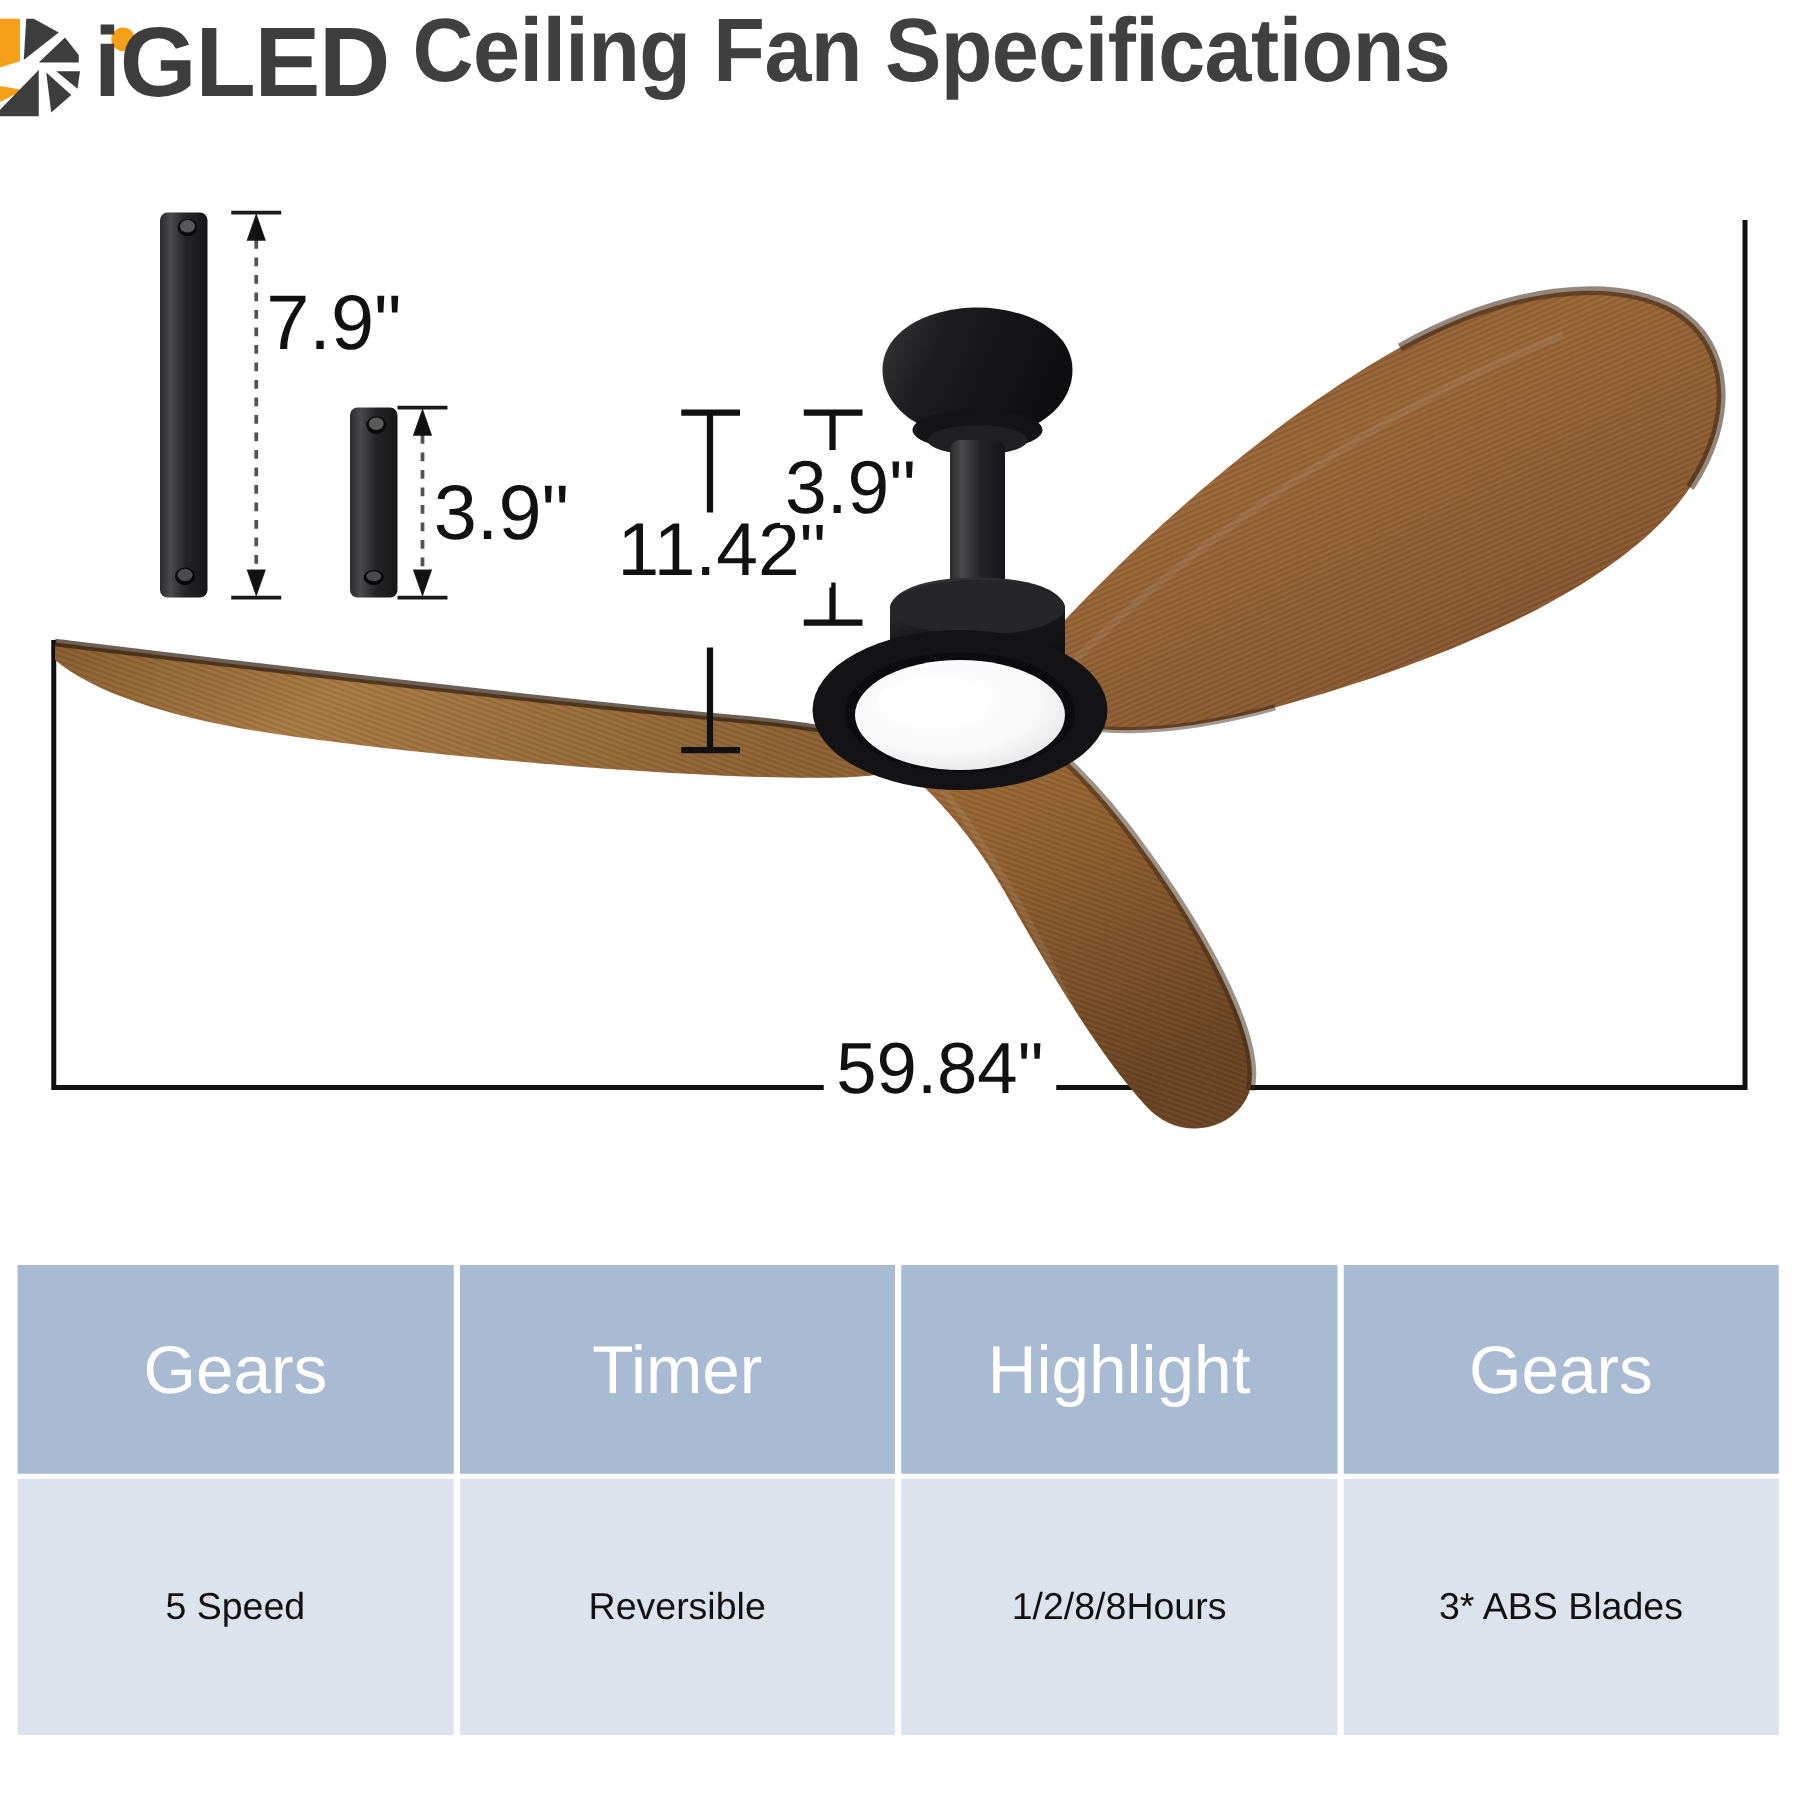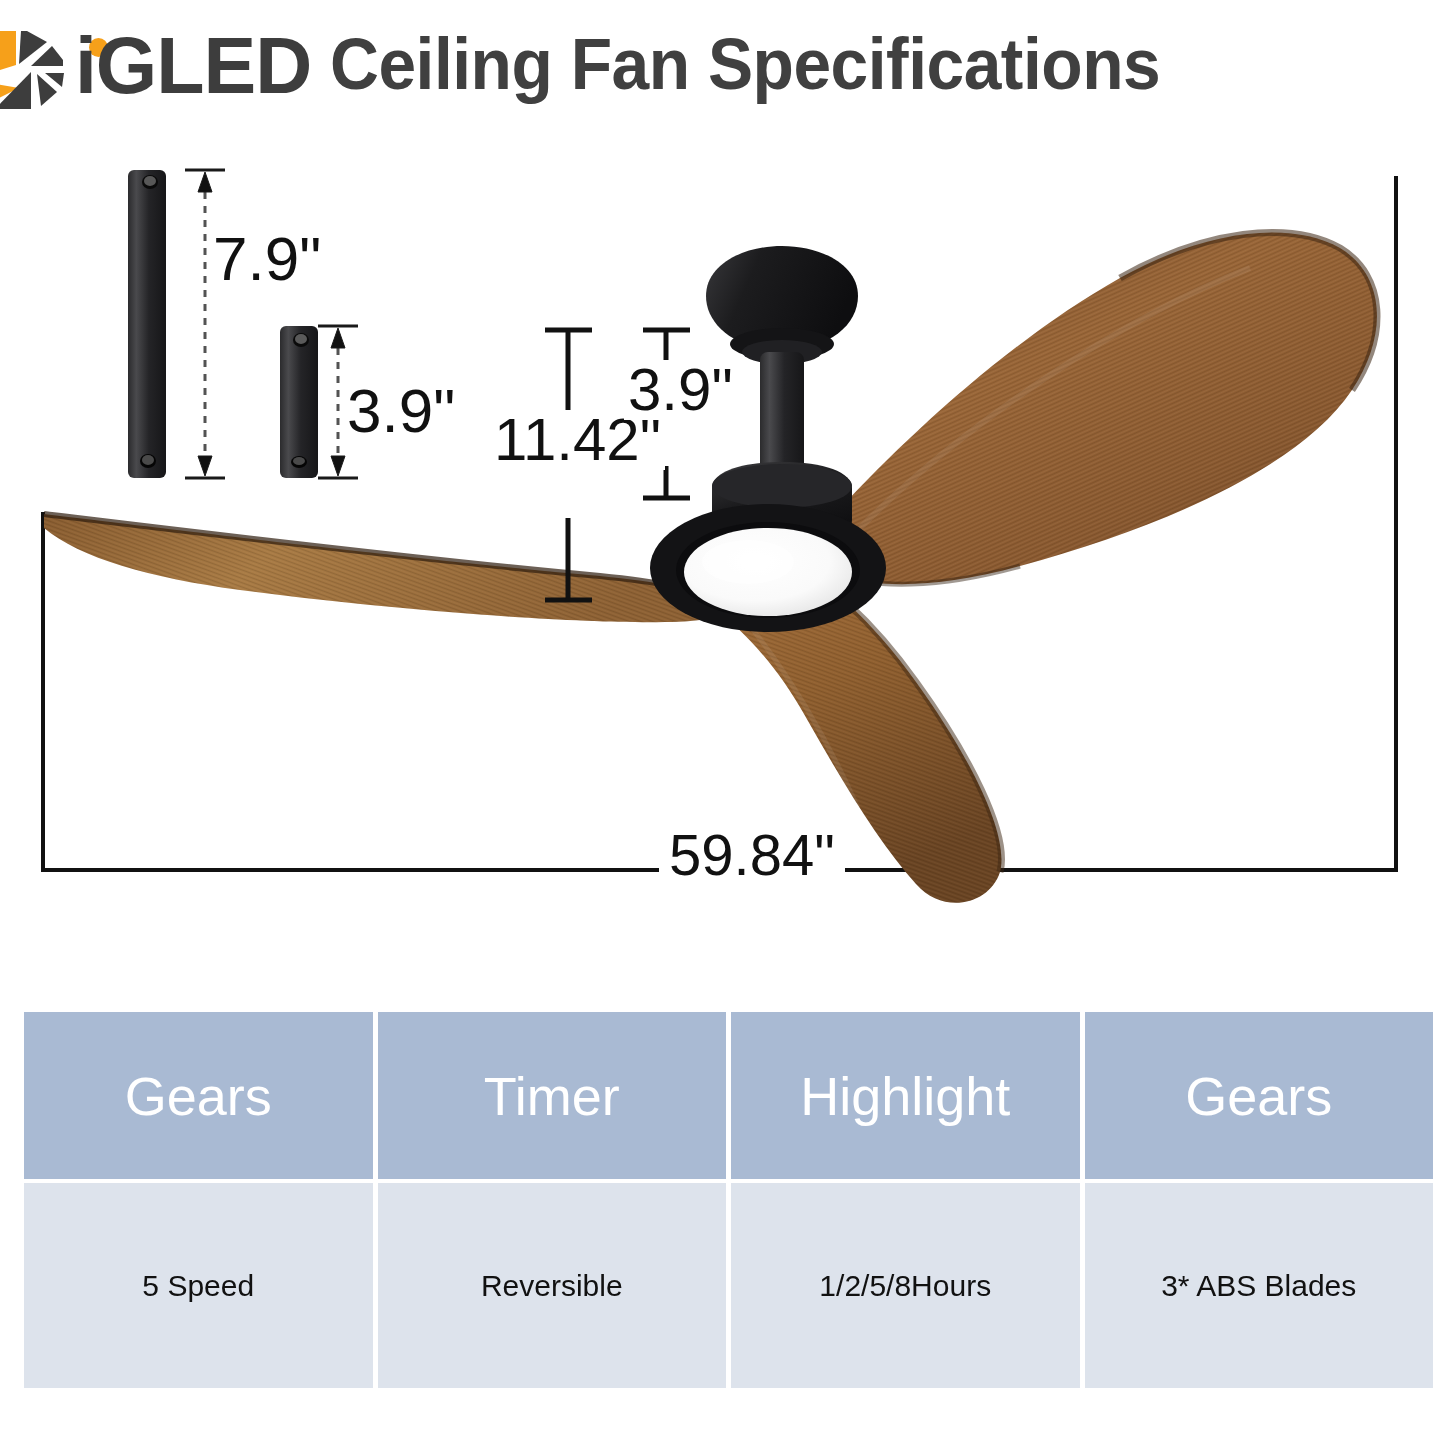--- a/index.html
+++ b/index.html
@@ -15,21 +15,20 @@
     font-family: "Liberation Sans", sans-serif;
     color: #3a3a3a;
   }
 
   
   #header {
     position: absolute;
     left: 0; top: 0;
     width: 1158px; height: 128px;
     display: flex;
-    align-items: center;
     justify-content: center;
   }
   #logo-wrap {
     width: 355px;
     height: 96px;
     position: relative;
     flex: none;
     margin-left: 22px;
   }
   #logo-mark {
@@ -84,21 +83,21 @@
   }
   #dim-79   { left: 208px; top: 100px;  font-size: 62px; padding: 0 5px; }
   #dim-39a  { left: 342px; top: 252px;  font-size: 62px; padding: 0 5px; }
   #dim-1142 { left: 490px; top: 282px;  font-size: 60px; padding: 0 4px; }
   #dim-39b  { left: 624px; top: 232px;  font-size: 60px; padding: 0 4px; }
   #dim-5984 { left: 659px; top: 698px;  font-size: 58px; padding: 0 10px; }
 
   
   #spec-table {
     position: absolute;
-    left: 24px; top: 1012px;
+    left: 14px; top: 1012px;
     width: 1409px;
     display: flex;
     flex-direction: column;
     gap: 4px;
   }
   .spec-row { display: flex; gap: 5px; }
   .spec-cell {
     flex: 1 1 0;
     display: flex;
     align-items: center;
@@ -318,16 +317,16 @@
 <div id="spec-table">
   <div class="spec-row spec-head">
     <div class="spec-cell">Gears</div>
     <div class="spec-cell">Timer</div>
     <div class="spec-cell">Highlight</div>
     <div class="spec-cell">Gears</div>
   </div>
   <div class="spec-row spec-body">
     <div class="spec-cell">5 Speed</div>
     <div class="spec-cell">Reversible</div>
-    <div class="spec-cell">1/2/5/8Hours</div>
+    <div class="spec-cell">1/2/8/8Hours</div>
     <div class="spec-cell">3* ABS Blades</div>
   </div>
 </div>
 
 </body></html>

